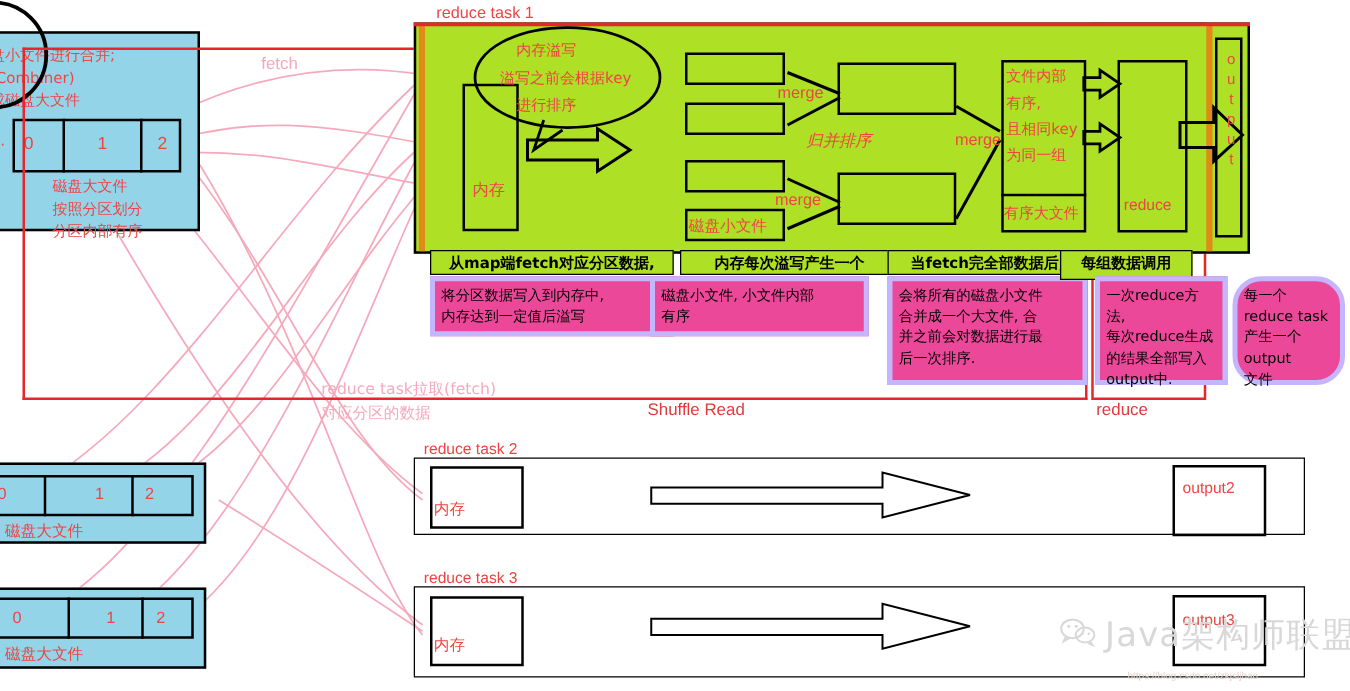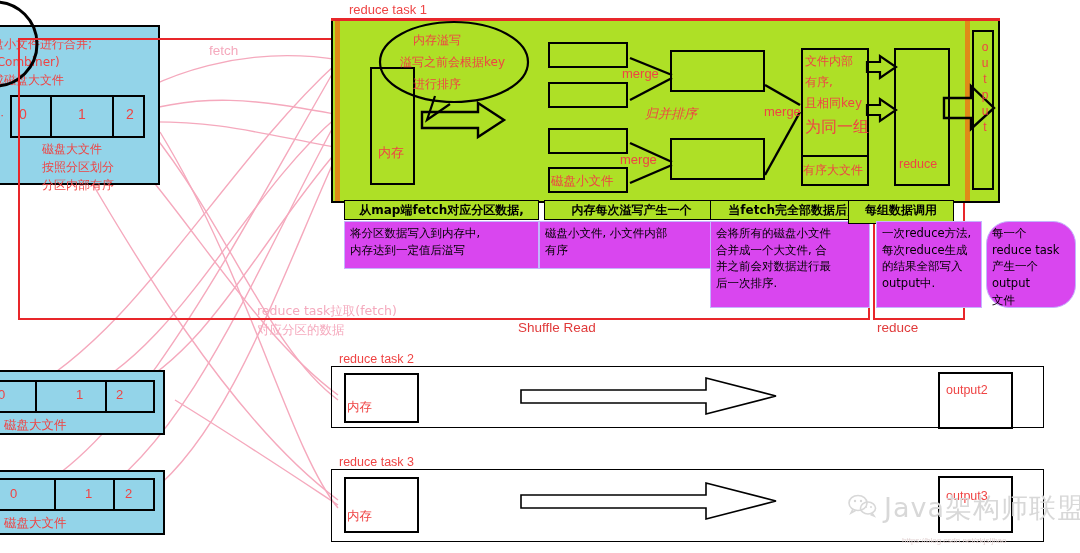--- a/index.html
+++ b/index.html
@@ -17,22 +17,22 @@
 
   .lbl{position:absolute;color:#ef4444;white-space:pre;line-height:1.25;}
   .pink{color:#f5a9bd;}
   .red{color:#e03a3a;}
 
   svg.overlay{position:absolute;left:0;top:0;width:1080px;height:553px;
               pointer-events:none;overflow:visible;}
 
   .vert{writing-mode:vertical-rl;text-orientation:upright;letter-spacing:2px;}
 
-  .capbox{position:absolute;box-sizing:border-box;border:1px solid #c4b5fd;
-          background:#d946ef;padding:3px 5px;font-size:11.5px;line-height:1.45;}
+  .capbox{position:absolute;box-sizing:border-box;border:4px solid #c4b5fd;
+          background:#ec4899;padding:3px 5px;font-size:11.5px;line-height:1.45;}
   .caphead{position:absolute;box-sizing:border-box;border:1px solid #000;
            background:#aee026;text-align:center;font-size:12px;font-weight:bold;}
 
   .watermark{position:absolute;color:#d8d8d8;font-size:27px;letter-spacing:1px;
              white-space:nowrap;}
   .wmurl{position:absolute;color:#e2d2d2;font-size:8px;white-space:nowrap;}
 </style>
 </head>
 <body>
 
@@ -147,40 +147,40 @@
 <div class="lbl cjk" style="left:645px;top:106px;font-size:13px;font-style:italic;">归并排序</div>
 
 <div class="bx blackline" style="left:670px;top:50px;width:95px;height:42px;"></div>
 <div class="bx blackline" style="left:670px;top:138px;width:95px;height:42px;"></div>
 
 <div class="bx blackline" style="left:801px;top:48px;width:68px;height:138px;"></div>
 <div class="bx" style="left:801px;top:155px;width:68px;height:2px;background:#000;"></div>
 <div class="lbl cjk" style="left:805px;top:54px;font-size:12px;">文件内部</div>
 <div class="lbl cjk" style="left:805px;top:75px;font-size:12px;">有序,</div>
 <div class="lbl cjk" style="left:805px;top:96px;font-size:12px;">且相同key</div>
-<div class="lbl cjk" style="left:805px;top:117px;font-size:16px;text-align:right;">为同一组</div>
+<div class="lbl cjk" style="left:805px;top:117px;font-size:12px;text-align:right;">为同一组</div>
 <div class="lbl cjk" style="left:803px;top:163px;font-size:12px;">有序大文件</div>
 
 <svg class="overlay">
   <path d="M867,62 L880,62 L880,56 L896,67 L880,78 L880,72 L867,72 Z" fill="none" stroke="#000" stroke-width="2.2"></path>
   <path d="M867,105 L880,105 L880,99 L896,110 L880,121 L880,115 L867,115 Z" fill="none" stroke="#000" stroke-width="2.2"></path>
   <path d="M950,108 L977,108 L977,96 L1000,118 L977,139 L977,128 L950,128 Z" fill="none" stroke="#000" stroke-width="2.4" transform="translate(-6,-10)"></path>
 </svg>
 <div class="bx blackline" style="left:894px;top:48px;width:56px;height:138px;"></div>
 <div class="lbl" style="left:899px;top:157px;font-size:12.5px;">reduce</div>
 
 <div class="bx blackline" style="left:972px;top:30px;width:22px;height:160px;"></div>
 <div class="lbl vert" style="left:977px;top:40px;font-size:12px;">output</div>
 
 <div class="caphead cjk" style="left:344px;top:200px;width:195px;height:20px;line-height:19px;">从map端fetch对应分区数据,</div>
 <div class="capbox cjk" style="left:344px;top:221px;width:195px;height:48px;white-space:pre-line;">将分区数据写入到内存中,
 内存达到一定值后溢写</div>
 
 <div class="caphead cjk" style="left:520px;top:200px;width:175px;height:20px;line-height:19px;margin-left:24px;">内存每次溢写产生一个</div>
-<div class="capbox cjk" style="left:520px;top:221px;width:175px;height:48px;white-space:pre-line;margin-left:19px;">磁盘小文件, 小文件内部
+<div class="capbox cjk" style="left:520px;top:221px;width:175px;height:48px;white-space:pre-line;">磁盘小文件, 小文件内部
 有序</div>
 
 <div class="caphead cjk" style="left:710px;top:200px;width:160px;height:20px;line-height:19px;">当fetch完全部数据后,</div>
 <div class="capbox cjk" style="left:710px;top:221px;width:160px;height:87px;white-space:pre-line;">会将所有的磁盘小文件
 合并成一个大文件, 合
 并之前会对数据进行最
 后一次排序.</div>
 
 <div class="caphead cjk" style="left:848px;top:200px;width:106px;height:24px;line-height:19px;">每组数据调用</div>
 <div class="capbox cjk" style="left:876px;top:221px;width:106px;height:87px;white-space:pre-line;">一次reduce方法,

